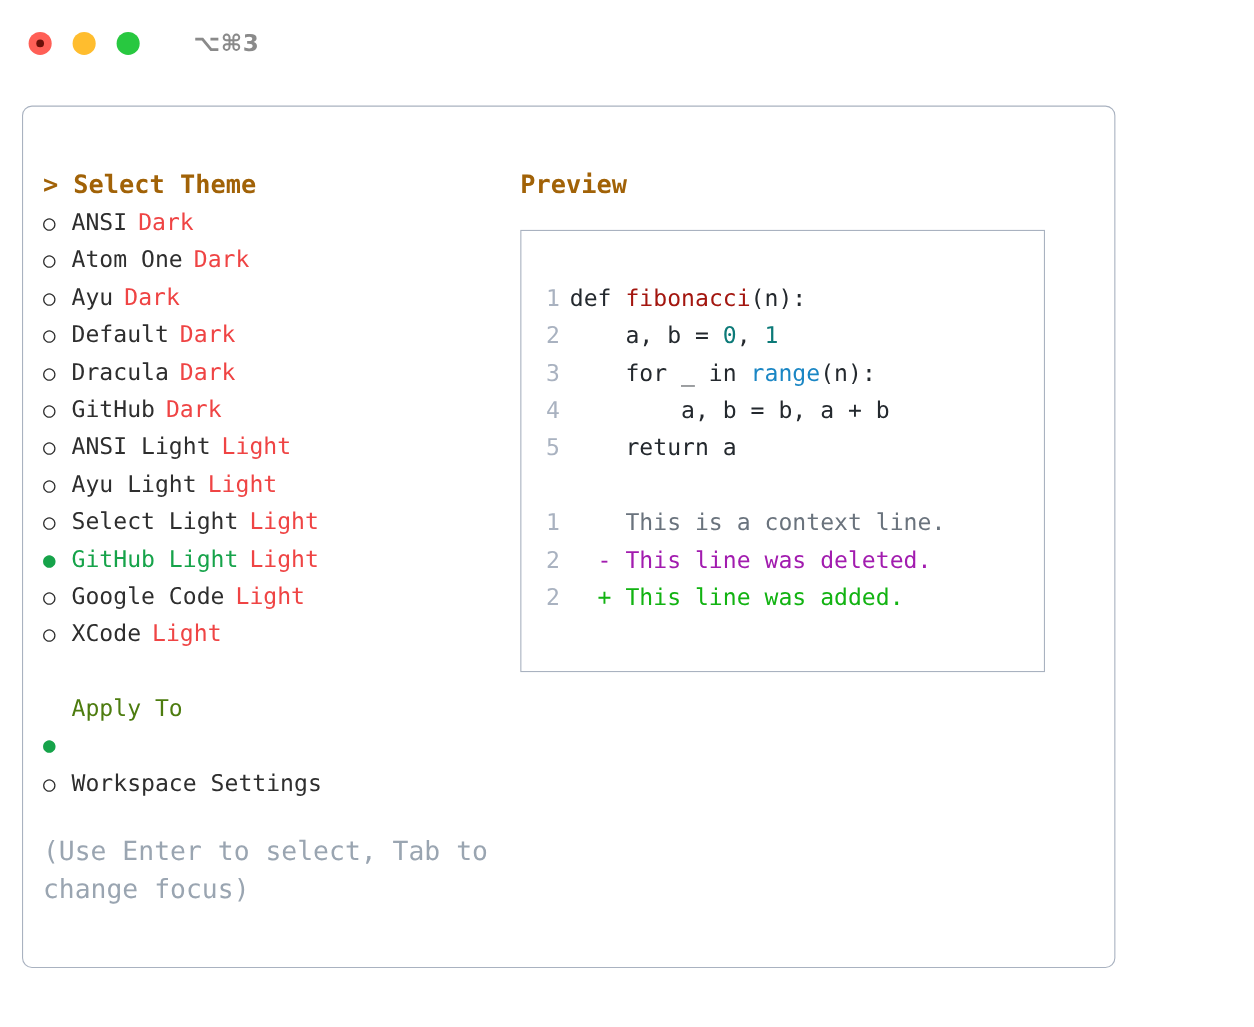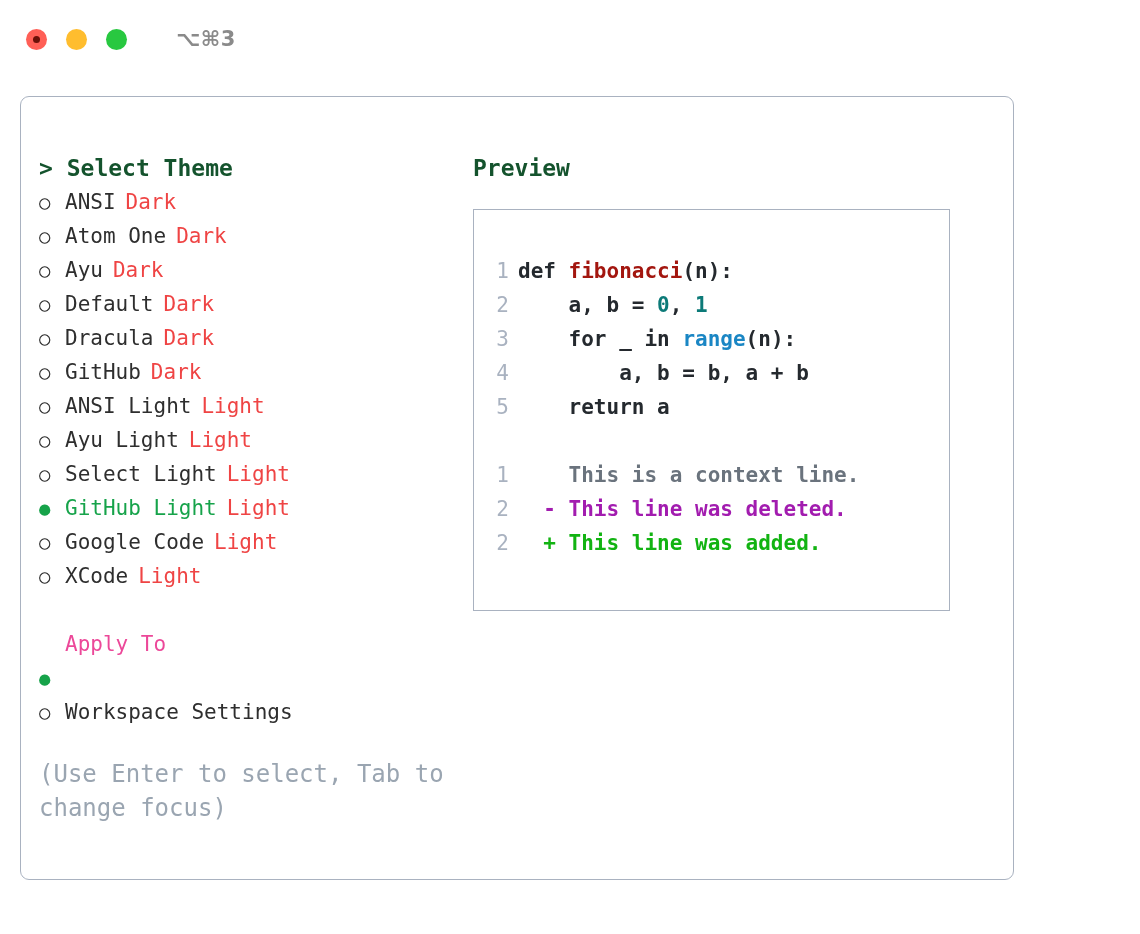--- a/index.html
+++ b/index.html
@@ -92,21 +92,21 @@
   #theme-column {
     position: absolute;
     left: 18px;
     top: 54px;
     width: 450px;
   }
 
   .section-header {
     font-size: 23px;
     font-weight: bold;
-    color: #14532d;
+    color: #a16207;
     line-height: 34px;
     white-space: pre;
   }
 
   .opt-row {
     display: flex;
     align-items: baseline;
     line-height: 34px;
     height: 34px;
     font-size: 21px;
@@ -129,21 +129,21 @@
   .subsection-header {
     display: flex;
     align-items: baseline;
     line-height: 34px;
     height: 34px;
     font-size: 21px;
     white-space: pre;
   }
   .subsection-header .opt-marker { color: transparent; }
   .subsection-header .sub-title {
-    color: #ec4899;
+    color: #4d7c0f;
   }
 
   .spacer-row { height: 34px; }
 
   #hint-text {
     margin-top: 28px;
     font-size: 24px;
     line-height: 34px;
     color: #9aa5b1;
     width: 420px;
@@ -176,21 +176,21 @@
     white-space: pre;
   }
   .lineno {
     width: 44px;
     flex: 0 0 44px;
     text-align: right;
     color: #a9b2c0;
     padding-right: 9px;
     box-sizing: border-box;
   }
-  .code-text { color: #24292e; font-weight: bold; }
+  .code-text { color: #24292e; }
 
   .tok-func  { color: #a3160f; }
   .tok-num   { color: #0c7a78; }
   .tok-call  { color: #1a86c4; }
 
   .diff-gap { height: 34px; }
 
   .diff-line .code-text.ctx { color: #6a737d; }
   .diff-line .code-text.del { color: #a21caf; }
   .diff-line .code-text.add { color: #12b312; }

